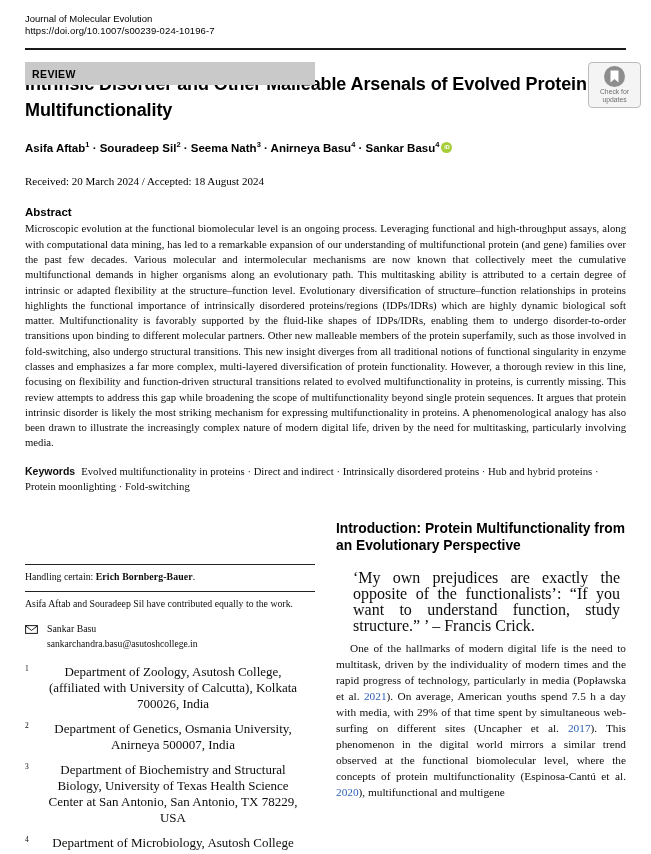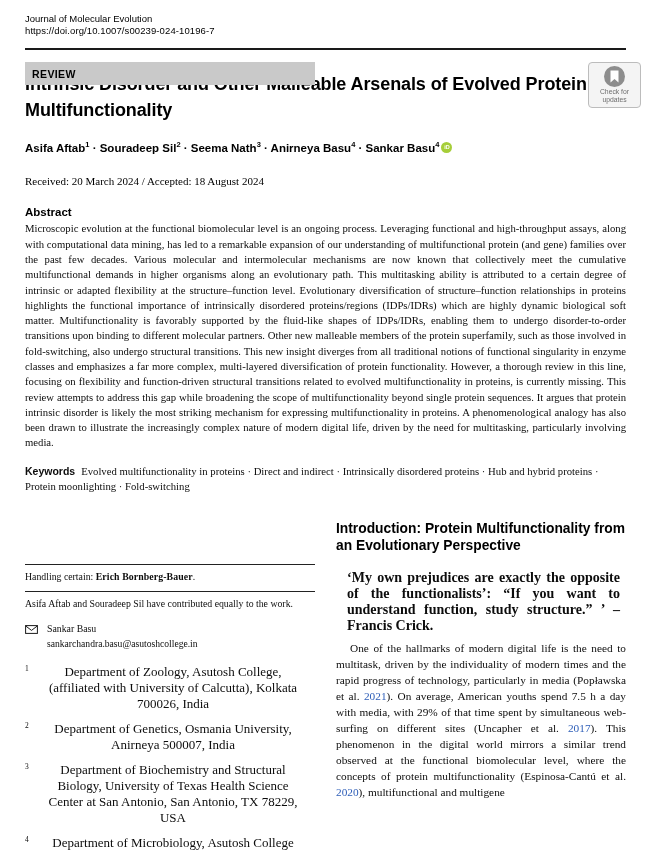--- a/index.html
+++ b/index.html
@@ -74,21 +74,21 @@
   .affils { margin-top:13px; }
   .affil { display:flex; margin-bottom:9px; }
   .affil-sup { width:16px; flex:none; font-size:7.5px; position:relative; top:-1px; }
   .affil-text { font-size:13px; line-height:16px; padding-right:10px;text-align:center; }
 
   
   .intro-head {
     font-family:"Liberation Sans", sans-serif; font-weight:bold; font-size:13.8px;
     line-height:17.5px; color:#000;
   }
-  .quote { margin:15px 6px 0 11px; font-size:14px; line-height:16px; text-align:justify; color:#0c0c0c;font-weight:bold; }
+  .quote { margin:15px 6px 0 17px; font-size:16px; line-height:16px; text-align:justify; color:#0c0c0c; }
   .intro-para { margin-top:6px; font-size:11.3px; line-height:16px; text-align:justify; color:#0c0c0c; text-indent:14px; }
   .cite { color:#2e5eb8; cursor:pointer; }
 </style>
 </head>
 <body>
 
 <div class="page">
 
   <div class="jheader">
     <div>Journal of Molecular Evolution</div>

